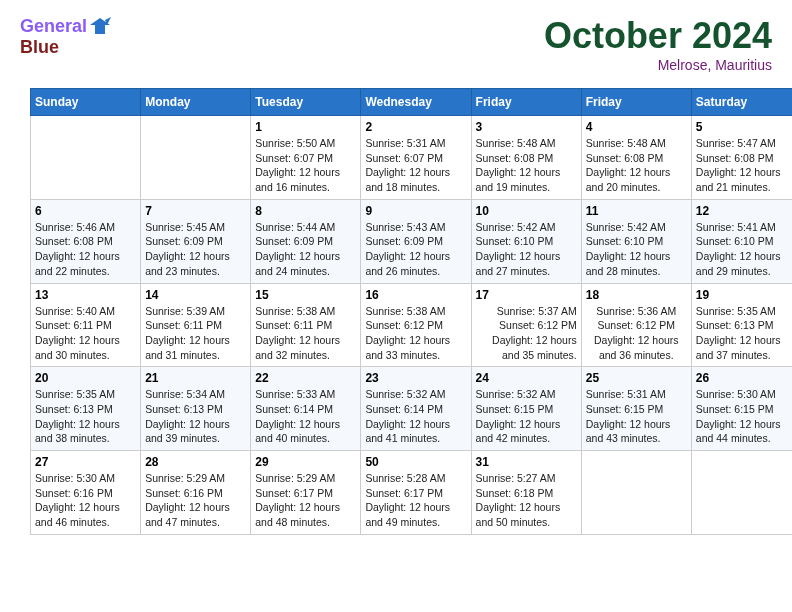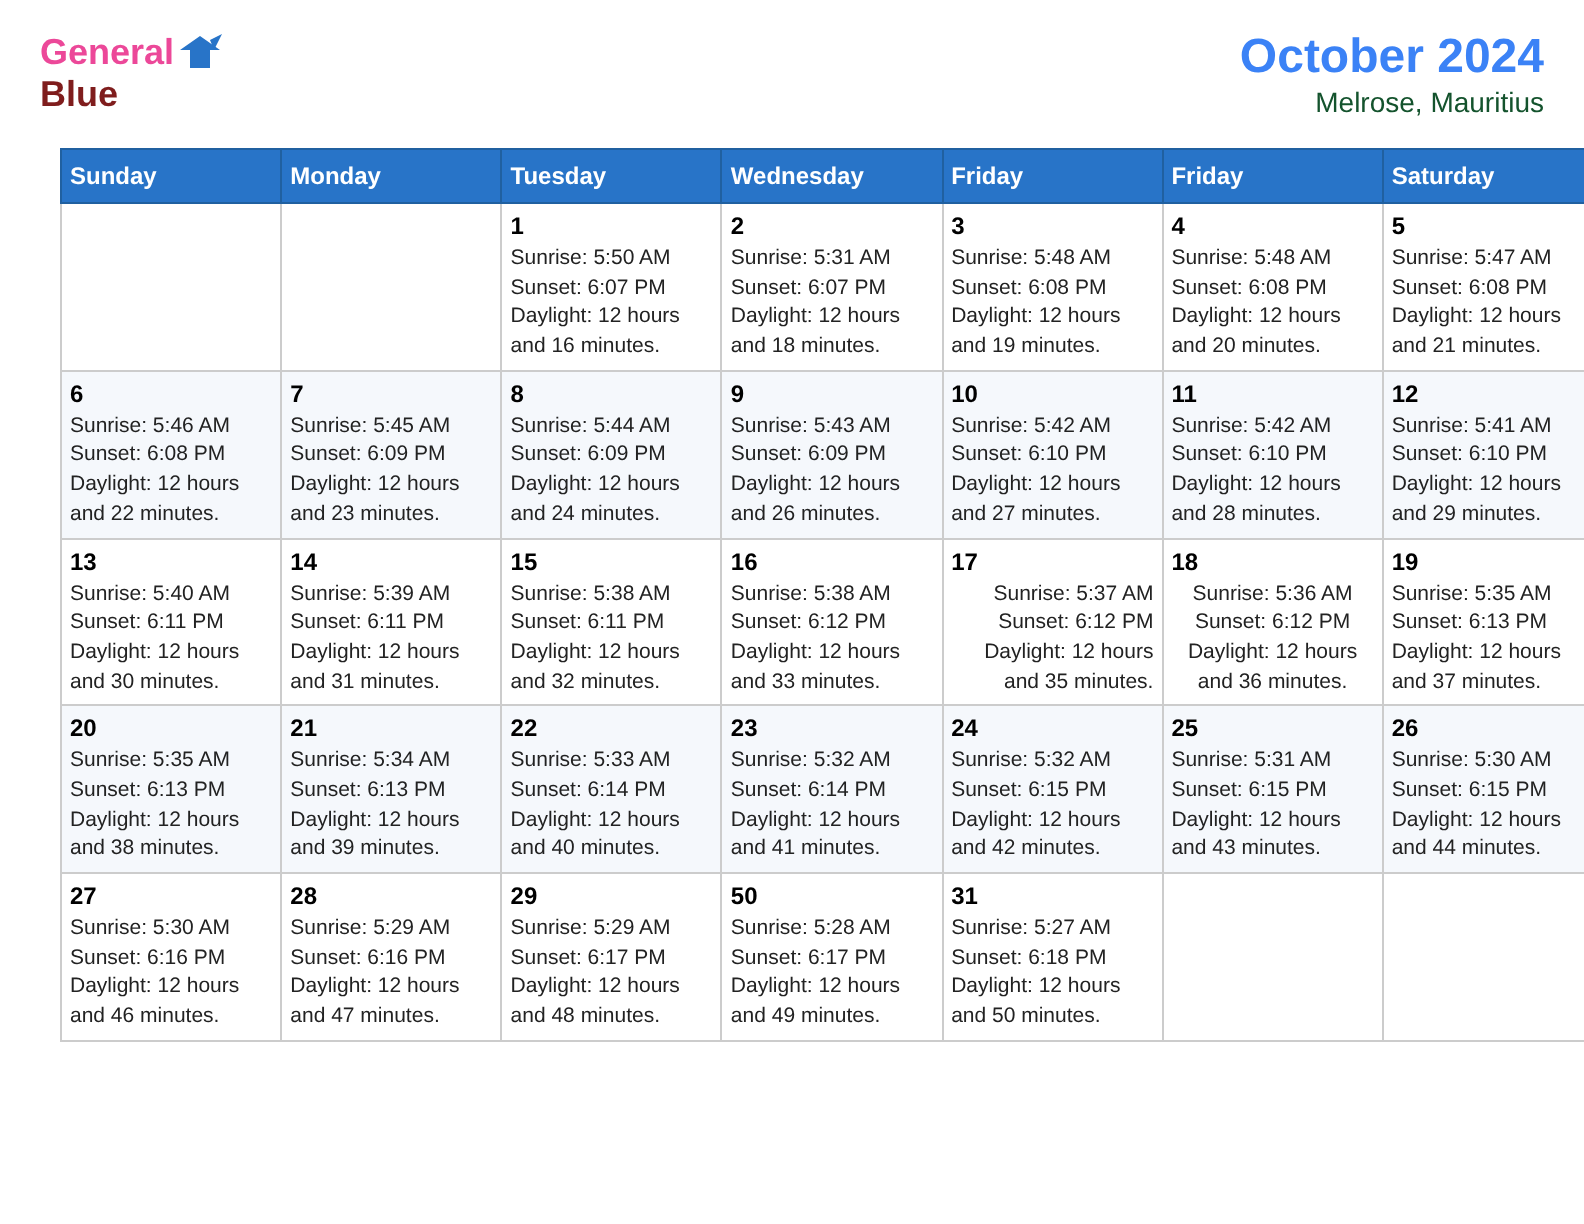--- a/index.html
+++ b/index.html
@@ -18,43 +18,43 @@
       padding: 5px 10px;
     }
     .logo {
       display: flex;
       flex-direction: column;
       align-items: flex-start;
     }
     .logo-text-general {
       font-size: 18px;
       font-weight: bold;
-      color: #ec4899;
+      color: #8b5cf6;
     }
     .logo-text-blue {
       font-size: 18px;
       font-weight: bold;
       color: #7f1d1d;
     }
     .logo-row {
       display: flex;
       align-items: center;
       gap: 2px;
     }
     .title-area {
       text-align: right;
     }
     .month-year {
-      font-size: 24px;
-      font-weight: bold;
-      color: #3b82f6;
+      font-size: 36px;
+      font-weight: bold;
+      color: #14532d;
     }
     .location {
       font-size: 14px;
-      color: #14532d;
+      color: #701a75;
     }
     .calendar {
       width: 100%;
       border-collapse: collapse;
       font-size: 11px;
       margin-left: 20px;
     }
     .calendar th {
       background: #2874c8;
       color: #fff;

